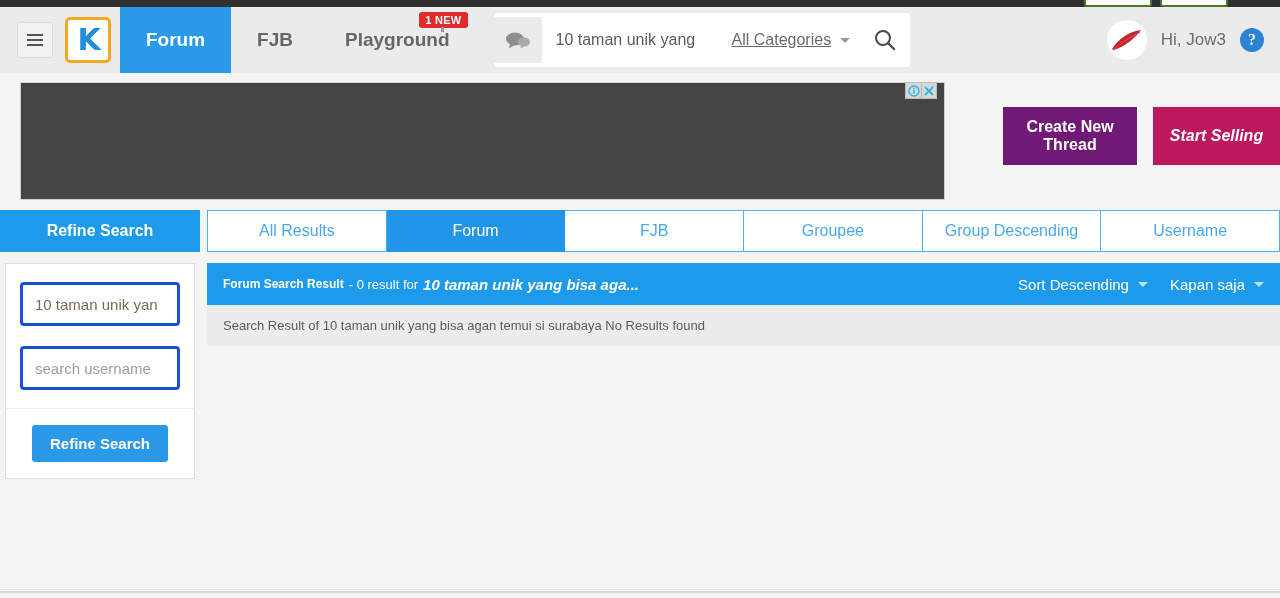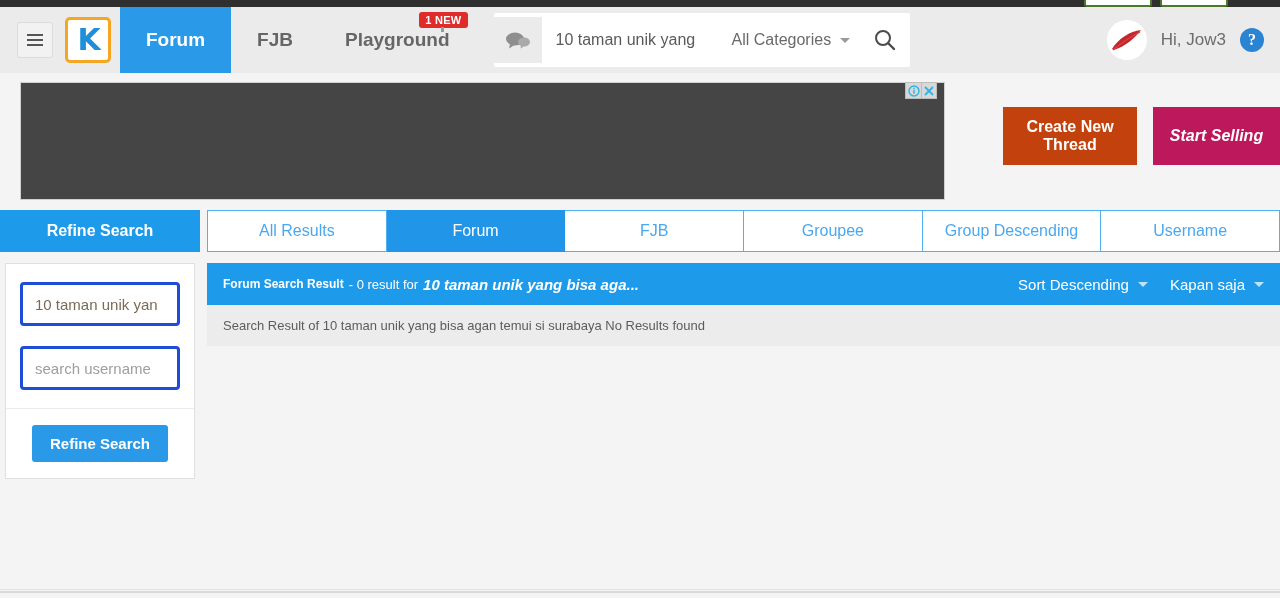--- a/index.html
+++ b/index.html
@@ -78,20 +78,21 @@
   .search-input {
     border: none; outline: none; width: 180px; height: 44px;
     font-size: 16px; color: #5a5a5a; padding: 0 14px;
     font-family: "Liberation Sans", sans-serif; background: transparent;
   }
   .search-input::placeholder { color: #9b9b9b; }
   .cat-select {
     display: flex; align-items: center; gap: 9px;
     font-size: 16px; color: #6a6a6a; padding: 0 10px; cursor: pointer;
     white-space: nowrap;
+    text-decoration: underline;
   }
   .caret-dark {
     width: 0; height: 0; border-left: 5px solid transparent;
     border-right: 5px solid transparent; border-top: 5px solid #9a9a9a;
   }
   .search-go {
     width: 50px; height: 46px; display: flex; align-items: center;
     justify-content: center; cursor: pointer;
   }
 
@@ -131,21 +132,21 @@
   .cta-wrap {
     position: absolute; right: 0; top: 34px; display: flex; gap: 16px;
   }
   .btn-cta {
     height: 58px; border: none; cursor: pointer; color: #fff;
     font-size: 16px; font-weight: bold; line-height: 1.15;
     font-family: "Liberation Sans", sans-serif;
     display: flex; align-items: center; justify-content: center;
     text-align: center; padding: 0 16px;
   }
-  .btn-create { width: 134px; background: #c2410c; }
+  .btn-create { width: 134px; background: #701a75; }
   .btn-sell { width: 127px; background: #be185d; font-style: italic; }
 
   
   .tabs-row { position: absolute; top: 210px; left: 0; width: 1280px; height: 42px; }
   .refine-head {
     position: absolute; left: 0; top: 0; width: 200px; height: 42px;
     background: #1e9aea; color: #fff; font-size: 16px; font-weight: bold;
     display: flex; align-items: center; justify-content: center; cursor: pointer;
   }
   .tabs {

